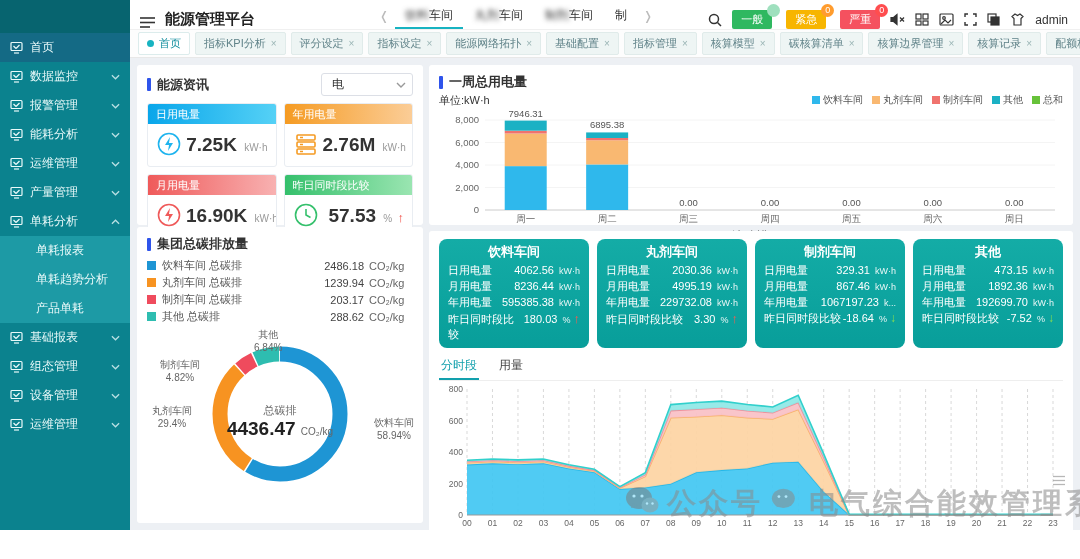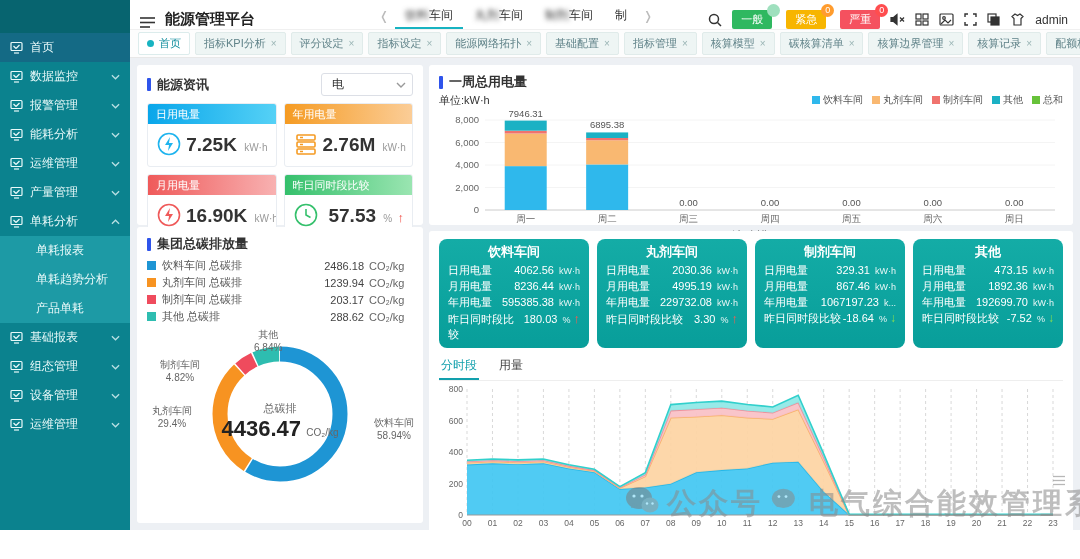--- a/index.html
+++ b/index.html
@@ -532,21 +532,21 @@
             </div>
           <div class="donut-wrap">
             <span class="donut-svg" id="donutMount"><svg width="158" height="158">
                   <circle cx="79" cy="79" r="60" fill="none" stroke="#1e95d4" stroke-width="15" stroke-dasharray="220.69856520309884 376.99111843077515" stroke-dashoffset="0" transform="rotate(-90 79 79)"></circle>
                   <circle cx="79" cy="79" r="60" fill="none" stroke="#f79321" stroke-width="15" stroke-dasharray="109.33538881864789 376.99111843077515" stroke-dashoffset="-222.19856520309884" transform="rotate(-90 79 79)"></circle>
                   <circle cx="79" cy="79" r="60" fill="none" stroke="#ef4b5d" stroke-width="15" stroke-dasharray="16.670971908363363 376.99111843077515" stroke-dashoffset="-333.03395402174675" transform="rotate(-90 79 79)"></circle>
                   <circle cx="79" cy="79" r="60" fill="none" stroke="#2ebdb0" stroke-width="15" stroke-dasharray="24.28619250066502 376.99111843077515" stroke-dashoffset="-351.2049259301101" transform="rotate(-90 79 79)"></circle>
                 </svg></span>
             <div class="dcenter">
               <div class="l1">总碳排</div>
-              <div class="l2"><span id="donutVal" style="font-size:22px;font-weight:bold;color:#222;">4436.47</span> <span id="donutUnit">CO₂/kg</span></div>
+              <div class="l2"><span id="donutVal" style="font-size:19px;font-weight:bold;color:#222;">4436.47</span> <span id="donutUnit">CO₂/kg</span></div>
             </div>
             <div id="donutLabels">
                 <div class="dlabel dl-0">饮料车间<br>58.94%</div>
                 <div class="dlabel dl-1">丸剂车间<br>29.4%</div>
                 <div class="dlabel dl-2">制剂车间<br>4.82%</div>
                 <div class="dlabel dl-3">其他<br>6.84%</div>
               </div>
           </div>
         </section>
 

